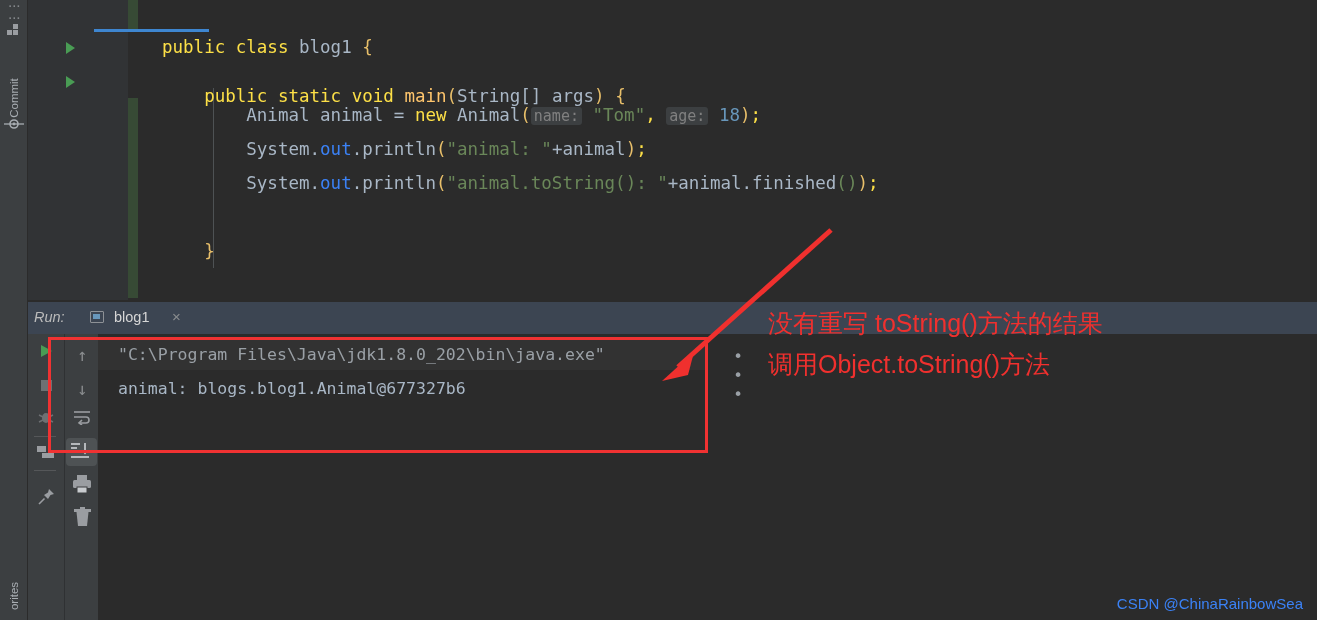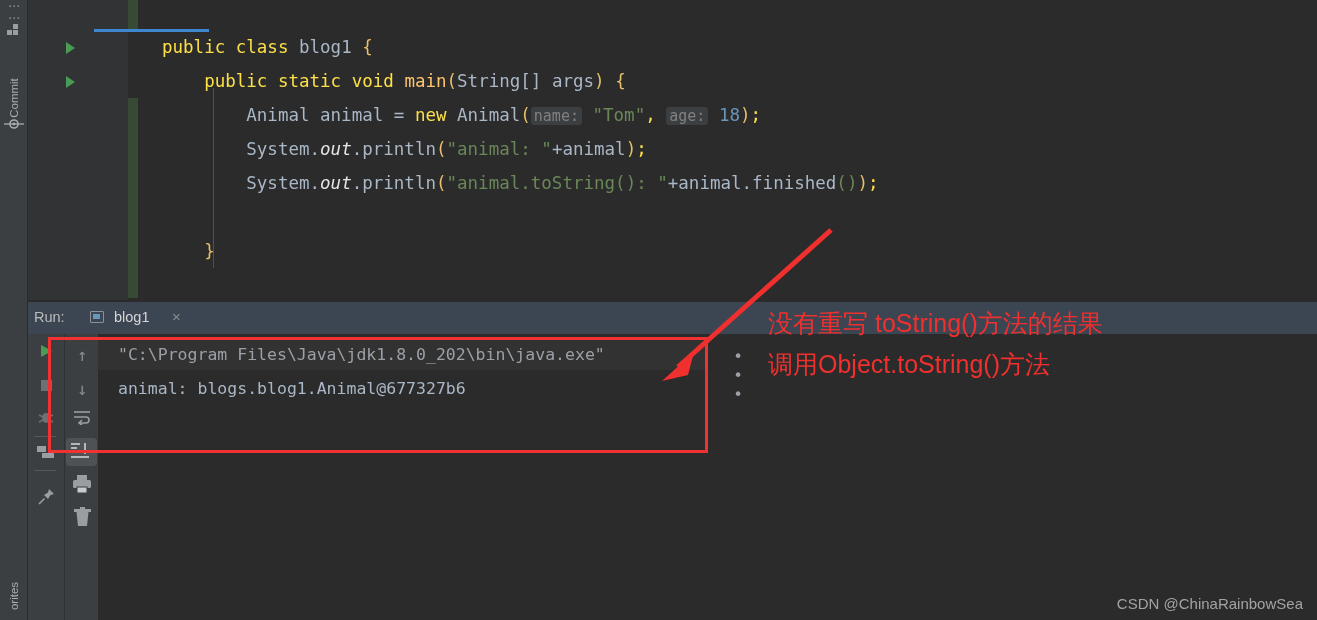--- a/index.html
+++ b/index.html
@@ -58,21 +58,21 @@
     font-family: "DejaVu Sans Mono", monospace; font-size: 17.5px;
   }
   .cline { position: absolute; left: 24px; white-space: pre; }
   .indentguide { position:absolute; width:1px; background:#4E5254; }
 
   .kw   { color: #fde047; }
   .cls  { color: #A9B7C6; }
   .brc  { color: #E8BF6A; }
   .str  { color: #6A8759; }
   .num  { color: #6897BB; }
-  .fld  { color: #e5e5e5; font-style: italic; }
+  .fld  { color: #3b82f6; }
   .mth  { color: #FFC66D; }
   .plain{ color: #A9B7C6; }
   .hint {
     color: #808080; background: #3C3F41; border-radius: 3px;
     padding: 0 3px; font-size: 15px;
   }
 
   
   .run-header {
     position: absolute; left: 28px; top: 302px; width: 1289px; height: 32px;
@@ -139,21 +139,21 @@
     border: 3px solid #F03232; background: transparent;
   }
   .arrow-svg { position: absolute; left: 0; top: 0; width: 1317px; height: 620px;
                pointer-events: none; }
   .annot {
     position: absolute; color: #F0302E; font-size: 25px;
     font-family: "Liberation Sans", sans-serif; white-space: nowrap;
   }
 
   .watermark {
-    position: absolute; right: 14px; bottom: 8px; color: #a3a3a3;
+    position: absolute; right: 14px; bottom: 8px; color: #3b82f6;
     font-size: 15px; font-family: "Liberation Sans", sans-serif;
   }
 </style>
 </head>
 <body>
 
 <div id="root">
 
   <div class="left-strip">
     <div class="vt-icon" style="top:6px; font-size:12px; transform:rotate(-90deg);">⋮⋮</div>
@@ -198,31 +198,31 @@
   <div class="foldin" style="left:143px; top:47px; width:8px;"></div>
   <div class="fold open" style="top:74px;"></div>
   <div class="foldin" style="left:143px; top:81px; width:8px;"></div>
   <div class="fold end" style="top:241px;"></div>
   <div class="foldin" style="left:143px; top:249px; width:8px;"></div>
 
   <div class="code">
     <div class="indentguide" style="left:75px; top:88px; height:180px;"></div>
     <div class="cline" id="cl0" style="top:3px;"></div>
     <div class="cline" id="cl1" style="top:37px;"><span class="kw">public </span><span class="kw">class </span><span class="cls">blog1 </span><span class="brc">{</span></div>
-    <div class="cline" id="cl2" style="top:71px;"><span class="plain">    </span><span class="kw">public </span><span class="kw">static </span><span class="kw">void </span><span class="mth">main</span><span class="brc">(</span><span class="cls">String[] args</span><span class="brc">)</span><span class="plain"> </span><span class="brc">{</span></div>
+    <div class="cline" id="cl2" style="top:86px;"><span class="plain">    </span><span class="kw">public </span><span class="kw">static </span><span class="kw">void </span><span class="mth">main</span><span class="brc">(</span><span class="cls">String[] args</span><span class="brc">)</span><span class="plain"> </span><span class="brc">{</span></div>
     <div class="cline" id="cl3" style="top:105px;"><span class="plain">        </span><span class="cls">Animal animal = </span><span class="kw">new </span><span class="cls">Animal</span><span class="brc">(</span><span class="hint">name:</span><span class="plain"> </span><span class="str">"Tom"</span><span class="kw">,</span><span class="plain"> </span><span class="hint">age:</span><span class="plain"> </span><span class="num">18</span><span class="brc">)</span><span class="kw">;</span></div>
     <div class="cline" id="cl4" style="top:139px;"><span class="plain">        </span><span class="cls">System.</span><span class="fld">out</span><span class="cls">.println</span><span class="brc">(</span><span class="str">"animal: "</span><span class="cls">+animal</span><span class="brc">)</span><span class="kw">;</span></div>
     <div class="cline" id="cl5" style="top:173px;"><span class="plain">        </span><span class="cls">System.</span><span class="fld">out</span><span class="cls">.println</span><span class="brc">(</span><span class="str">"animal.toString(): "</span><span class="cls">+animal.finished</span><span class="str">()</span><span class="brc">)</span><span class="kw">;</span></div>
     <div class="cline" id="cl6" style="top:207px;"></div>
     <div class="cline" id="cl7" style="top:241px;"><span class="plain">    </span><span class="brc">}</span></div>
     <div class="cline" id="cl8" style="top:275px;"></div>
   </div>
 
   <div class="run-header"></div>
-  <div class="run-label" style="left:34px; top:309px;">Run:</div>
+  <div class="run-label" style="left:34px; top:309px;font-style:italic;">Run:</div>
   <div class="run-tab" style="left:90px; top:302px;">
     <div class="tab-ico"></div>
     <div class="tab-name">blog1</div>
     <div class="tab-x">×</div>
   </div>
   <div class="run-tab-underline" style="left:94px;"></div>
 
   <div class="console-body"></div>
   <div class="run-side-a"></div>
   <div class="run-side-b"></div>

